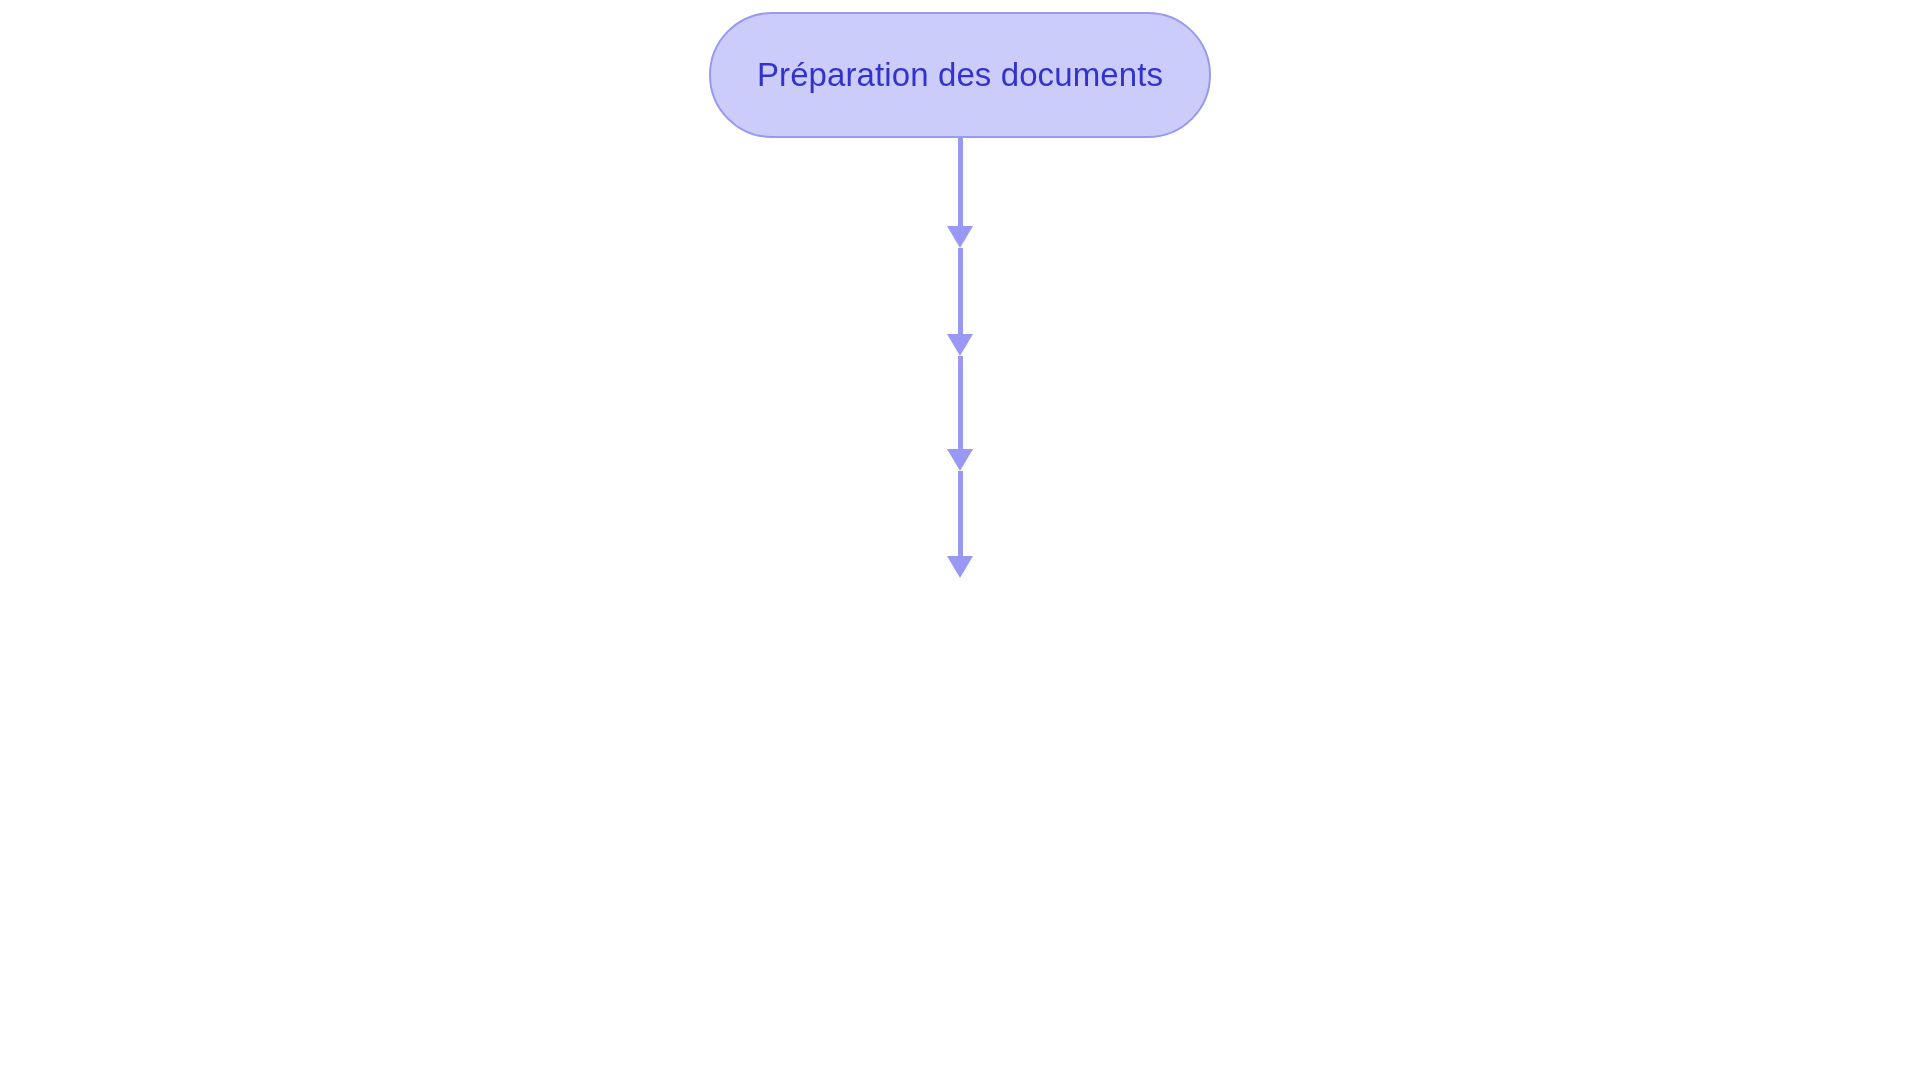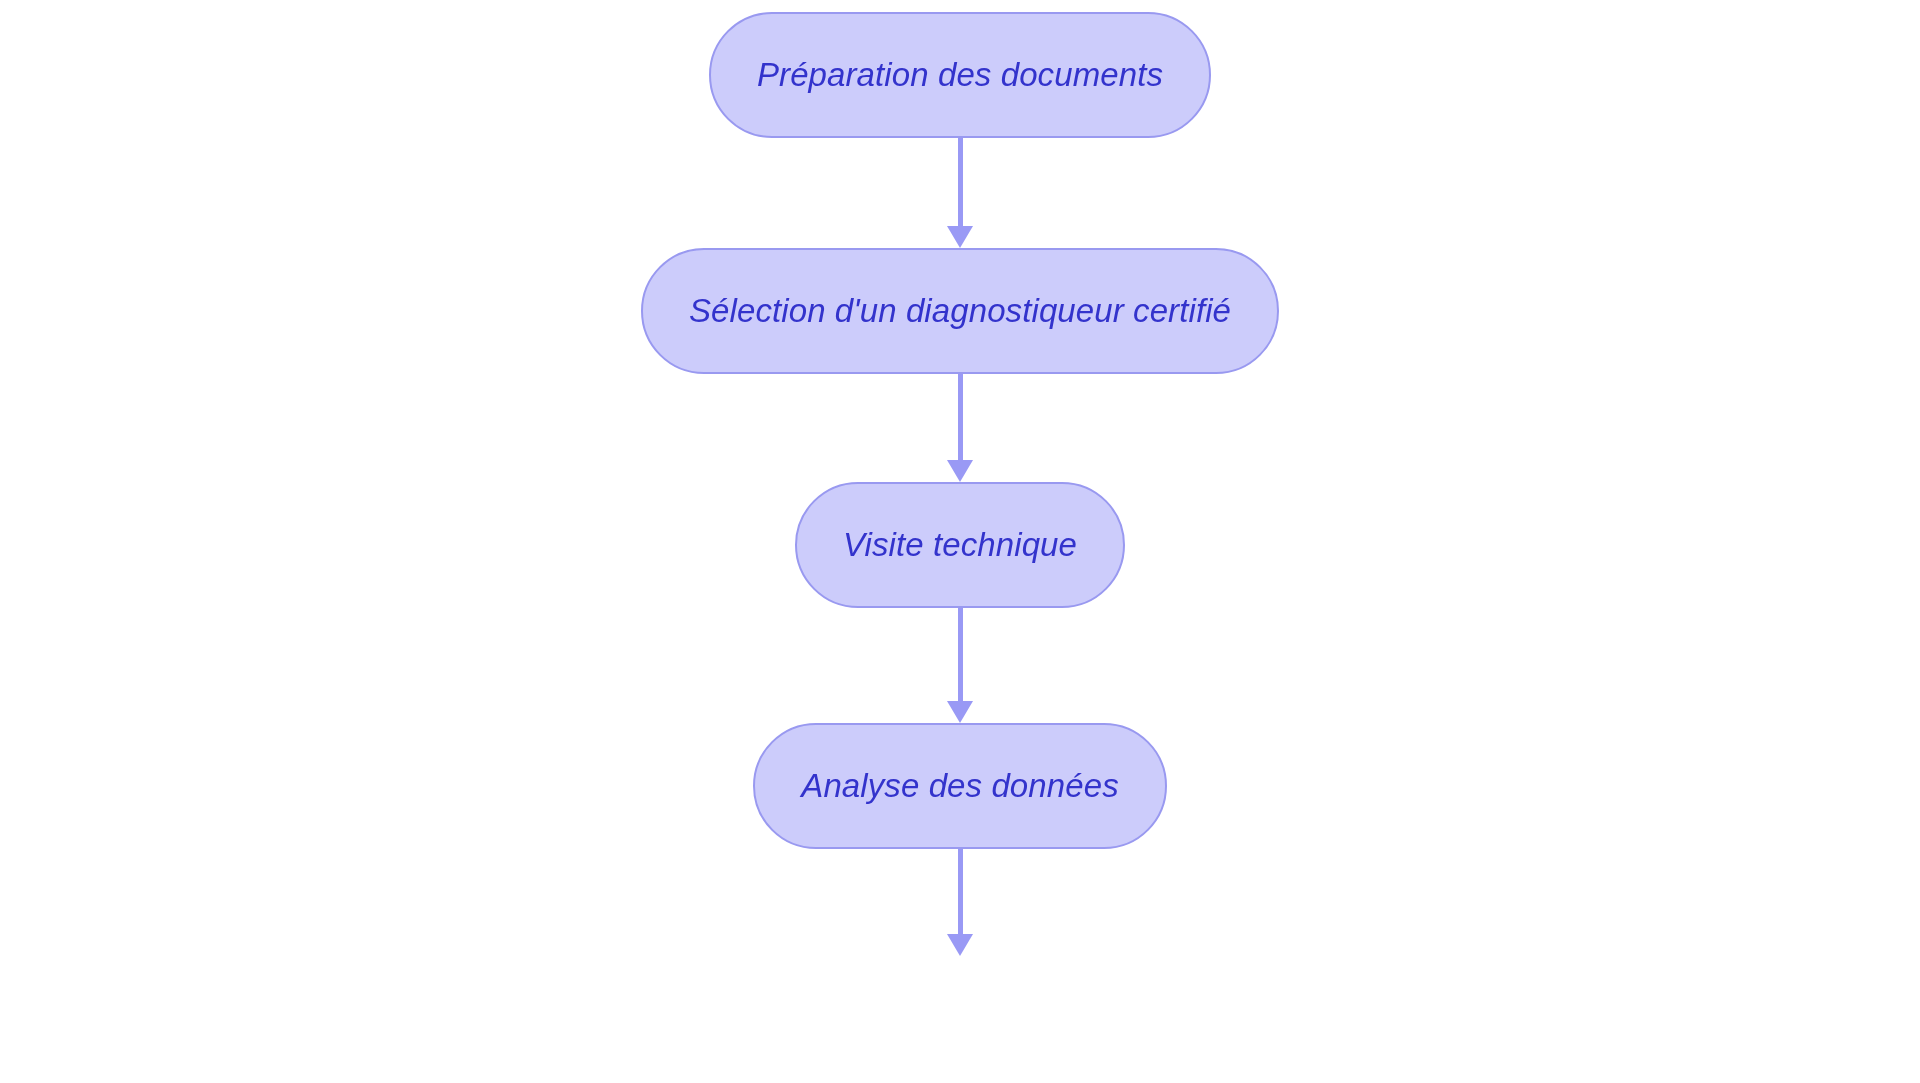--- a/index.html
+++ b/index.html
@@ -31,21 +31,20 @@
     box-sizing: border-box;
     display: flex;
     align-items: center;
     justify-content: center;
     background: #ccccfb;
     border: 2px solid #9999f0;
     border-radius: 999px;
     padding: 0 46px;
     height: 126px;
     flex: 0 0 auto;
-    font-style: italic;
   }
 
   .node-label {
     color: #3333cc;
     font-size: 33px;
     font-weight: 400;
     line-height: 1.2;
     white-space: nowrap;
     letter-spacing: 0.1px;
     text-align: center;
@@ -93,41 +92,32 @@
 
   <div class="node">
     <span class="node-label">Préparation des documents</span>
   </div>
 
   <div class="connector gap-1">
     <div class="connector-line"></div>
     <div class="connector-arrowhead"></div>
   </div>
 
-  <div class="node">
-    <span class="node-label">Sélection d'un diagnostiqueur certifié</span>
-  </div>
 
   <div class="connector gap-2">
     <div class="connector-line"></div>
     <div class="connector-arrowhead"></div>
   </div>
 
-  <div class="node">
-    <span class="node-label">Visite technique</span>
-  </div>
 
   <div class="connector gap-3">
     <div class="connector-line"></div>
     <div class="connector-arrowhead"></div>
   </div>
 
-  <div class="node">
-    <span class="node-label">Analyse des données</span>
-  </div>
 
   <div class="connector gap-4">
     <div class="connector-line"></div>
     <div class="connector-arrowhead"></div>
   </div>
 
 
 </div>
 
 </body></html>

